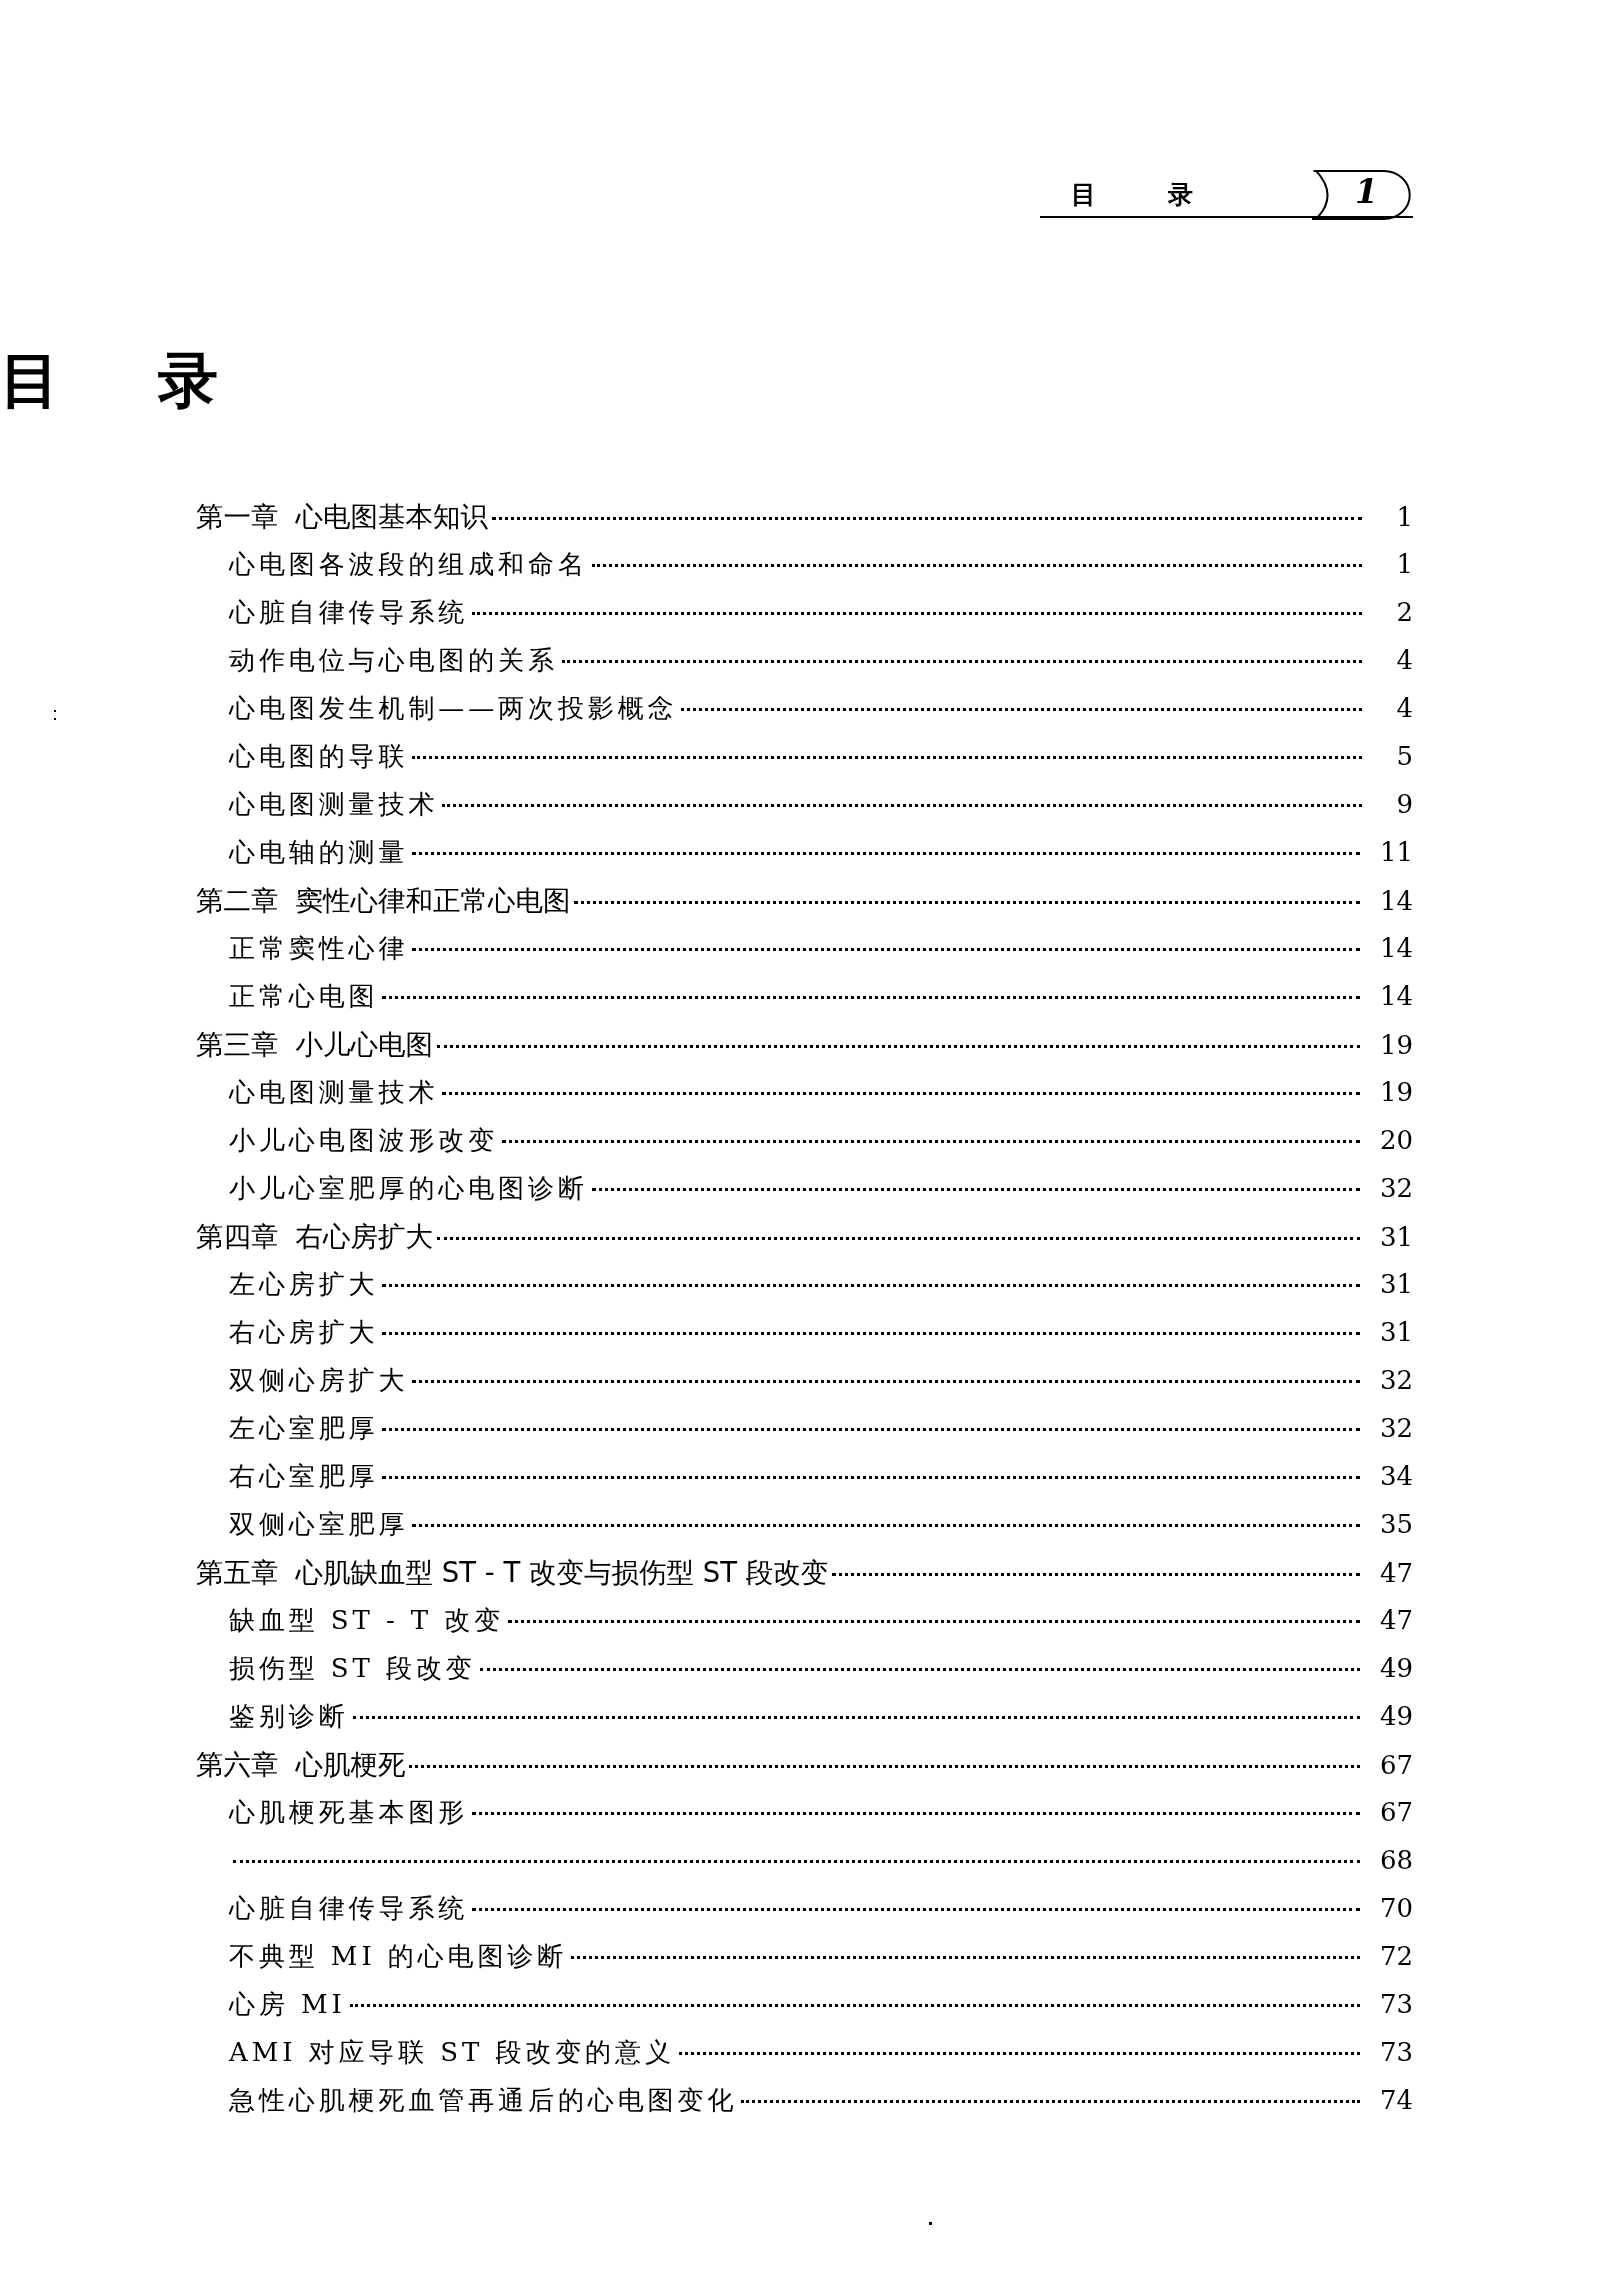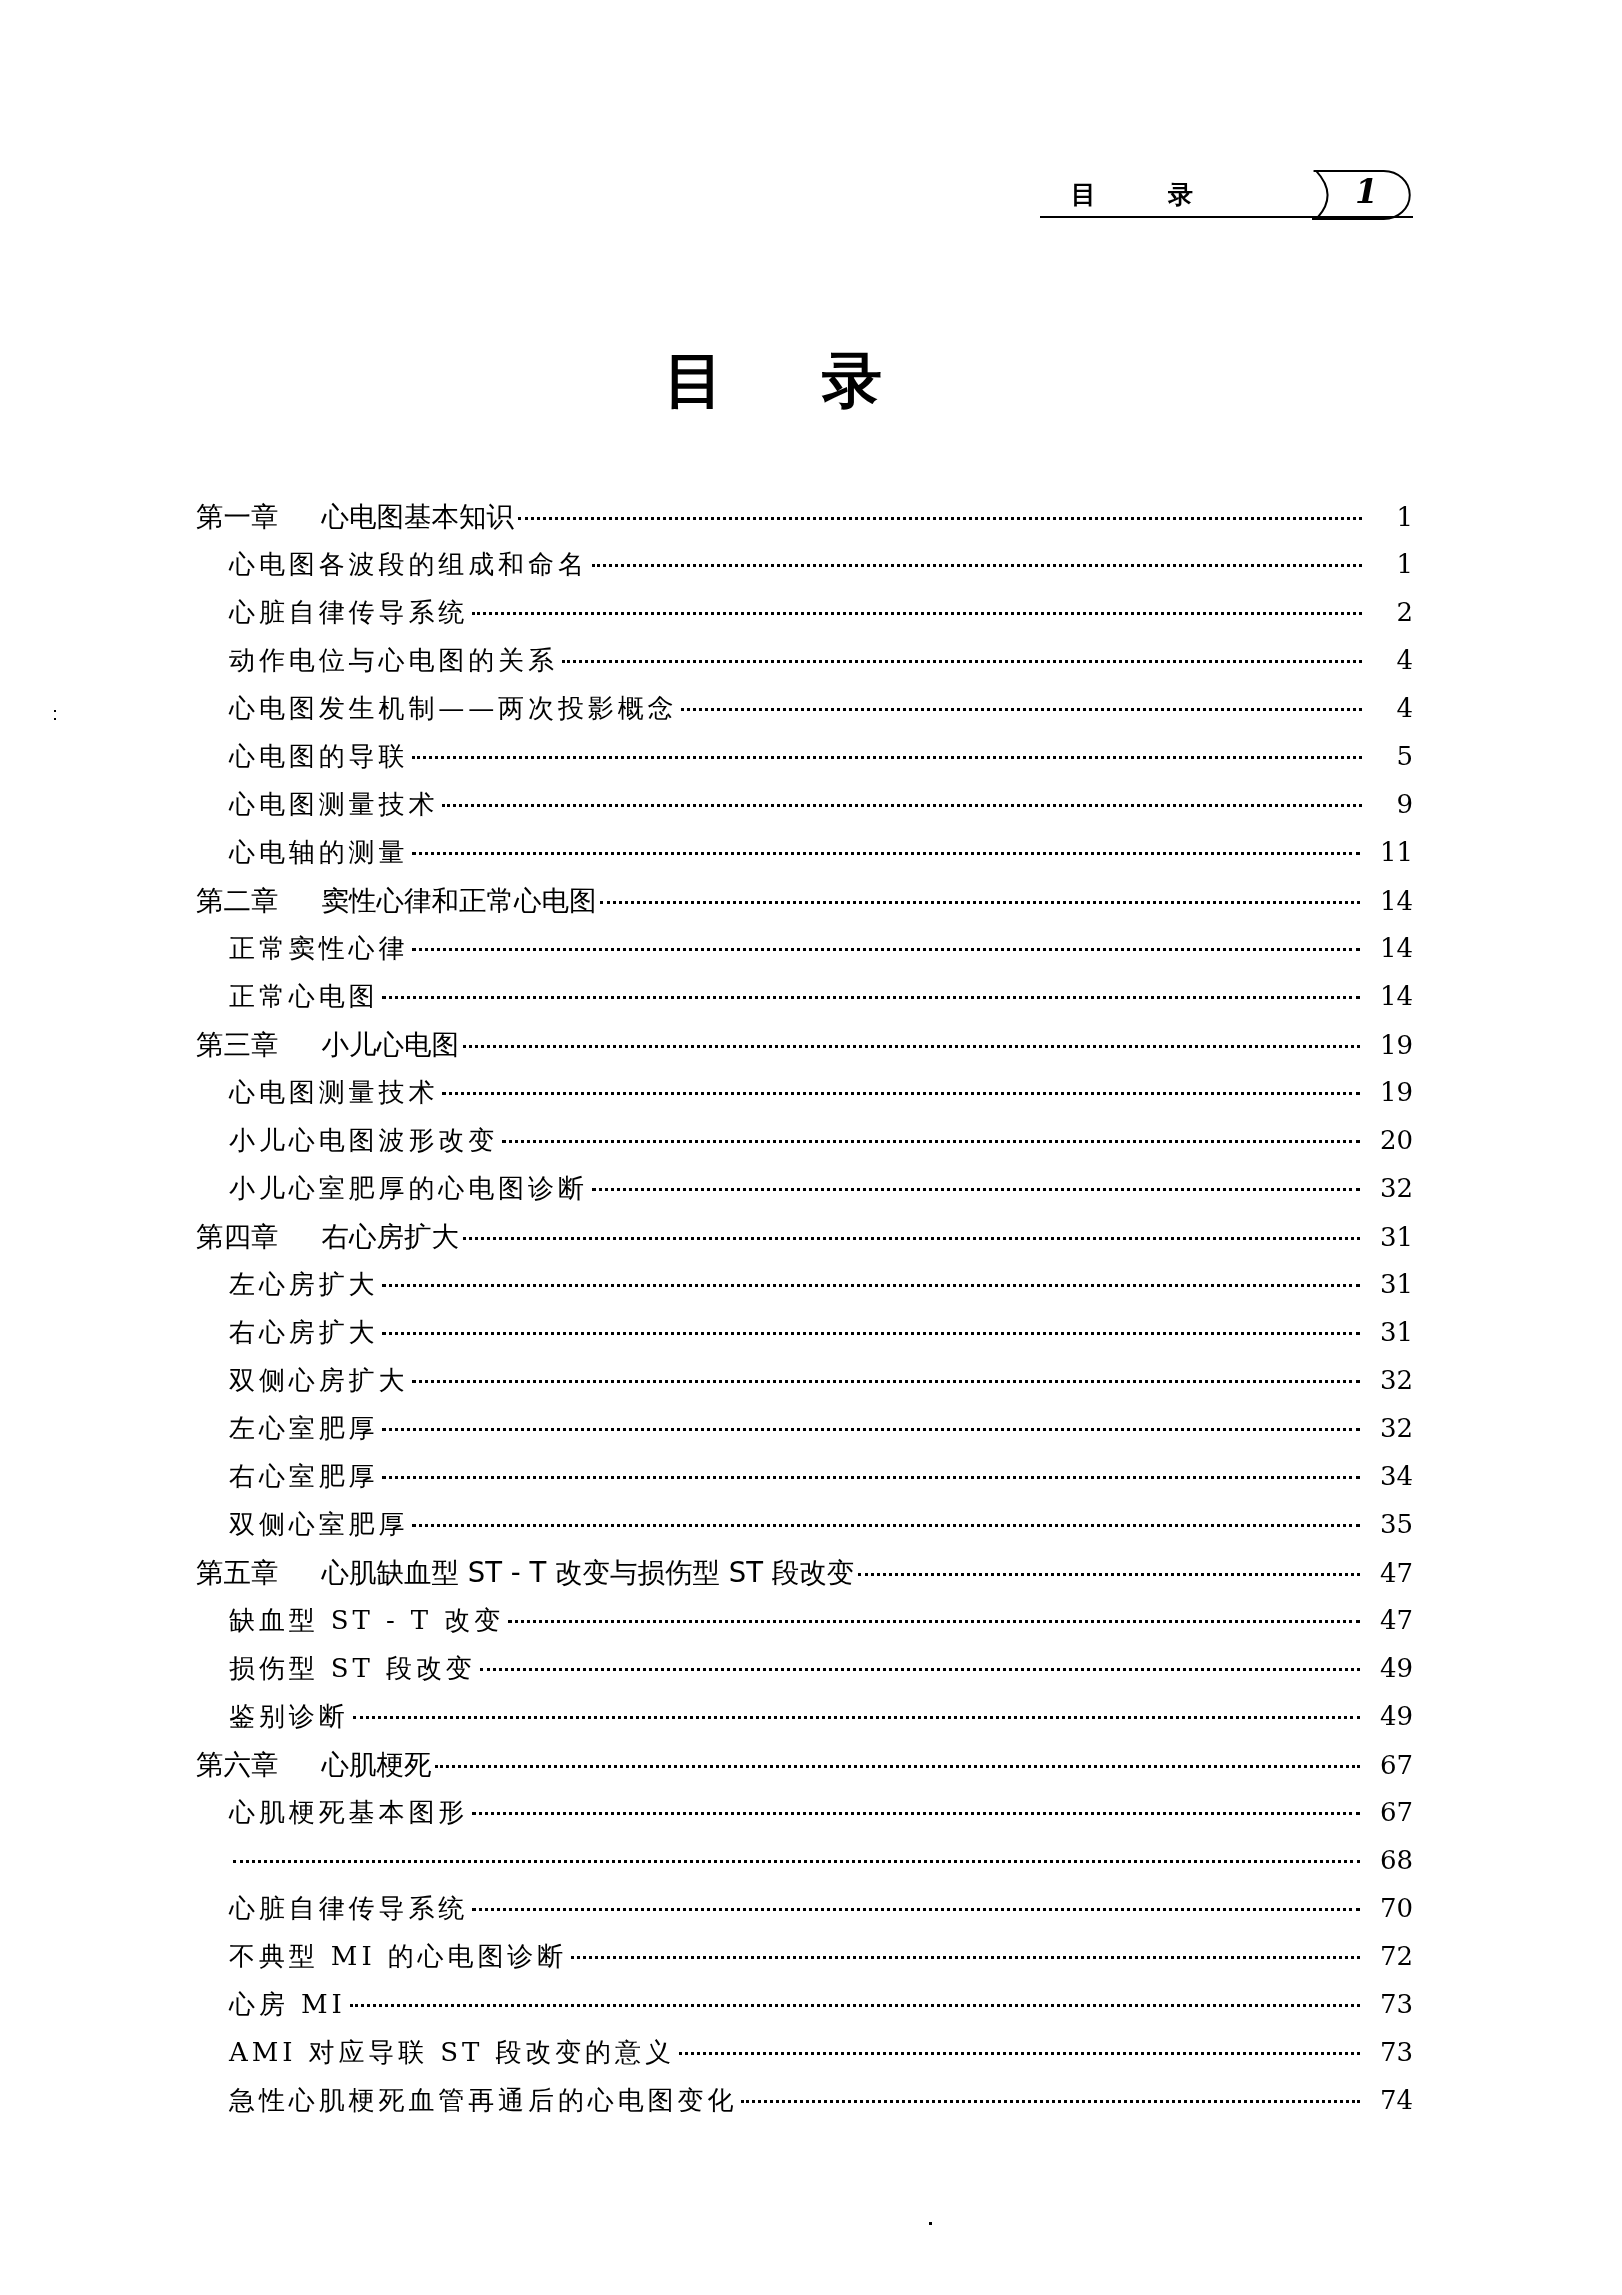--- a/index.html
+++ b/index.html
@@ -58,21 +58,21 @@
       font-weight: bold;
       font-size: 33px;
     }
 
     
     .page-title {
       position: absolute;
       left: 0;
       width: 1546px;
       top: 344px;
-      text-align: center;
+      text-align: left;
       font-family: "DejaVu Sans", "Liberation Sans", sans-serif;
       font-weight: bold;
       font-size: 60px;
       line-height: 72px;
     }
     .page-title span { display: inline-block; }
     .page-title .gap { width: 98px; }
 
     
     .toc {
@@ -92,21 +92,21 @@
       font-family: "DejaVu Sans", "Liberation Sans", sans-serif;
       font-size: 27.5px;
     }
     .toc-row.section {
       font-family: "DejaVu Serif", "Liberation Serif", serif;
       font-size: 26px;
       padding-left: 33px;
       letter-spacing: 3.9px;
     }
     .toc-row .ch-num {
-      margin-right: 43px;
+      margin-right: 17px;
       text-align: center;
     }
     .toc-row .leader {
       flex: 1;
       margin: 0 19.6px 0 3.9px;
       height: 0.7px;
       position: relative;
       top: -6.5px;
       border-bottom: 3.9px dotted #000;
       min-width: 26px;

